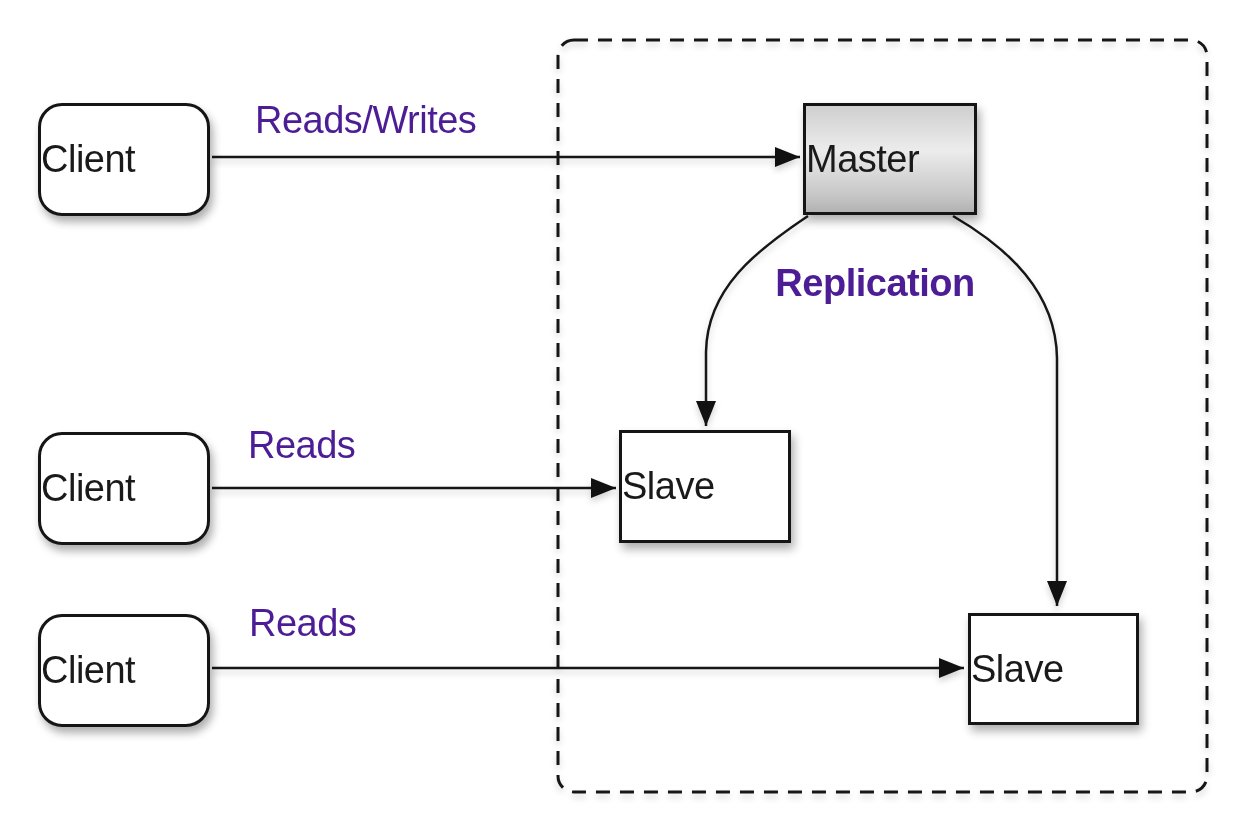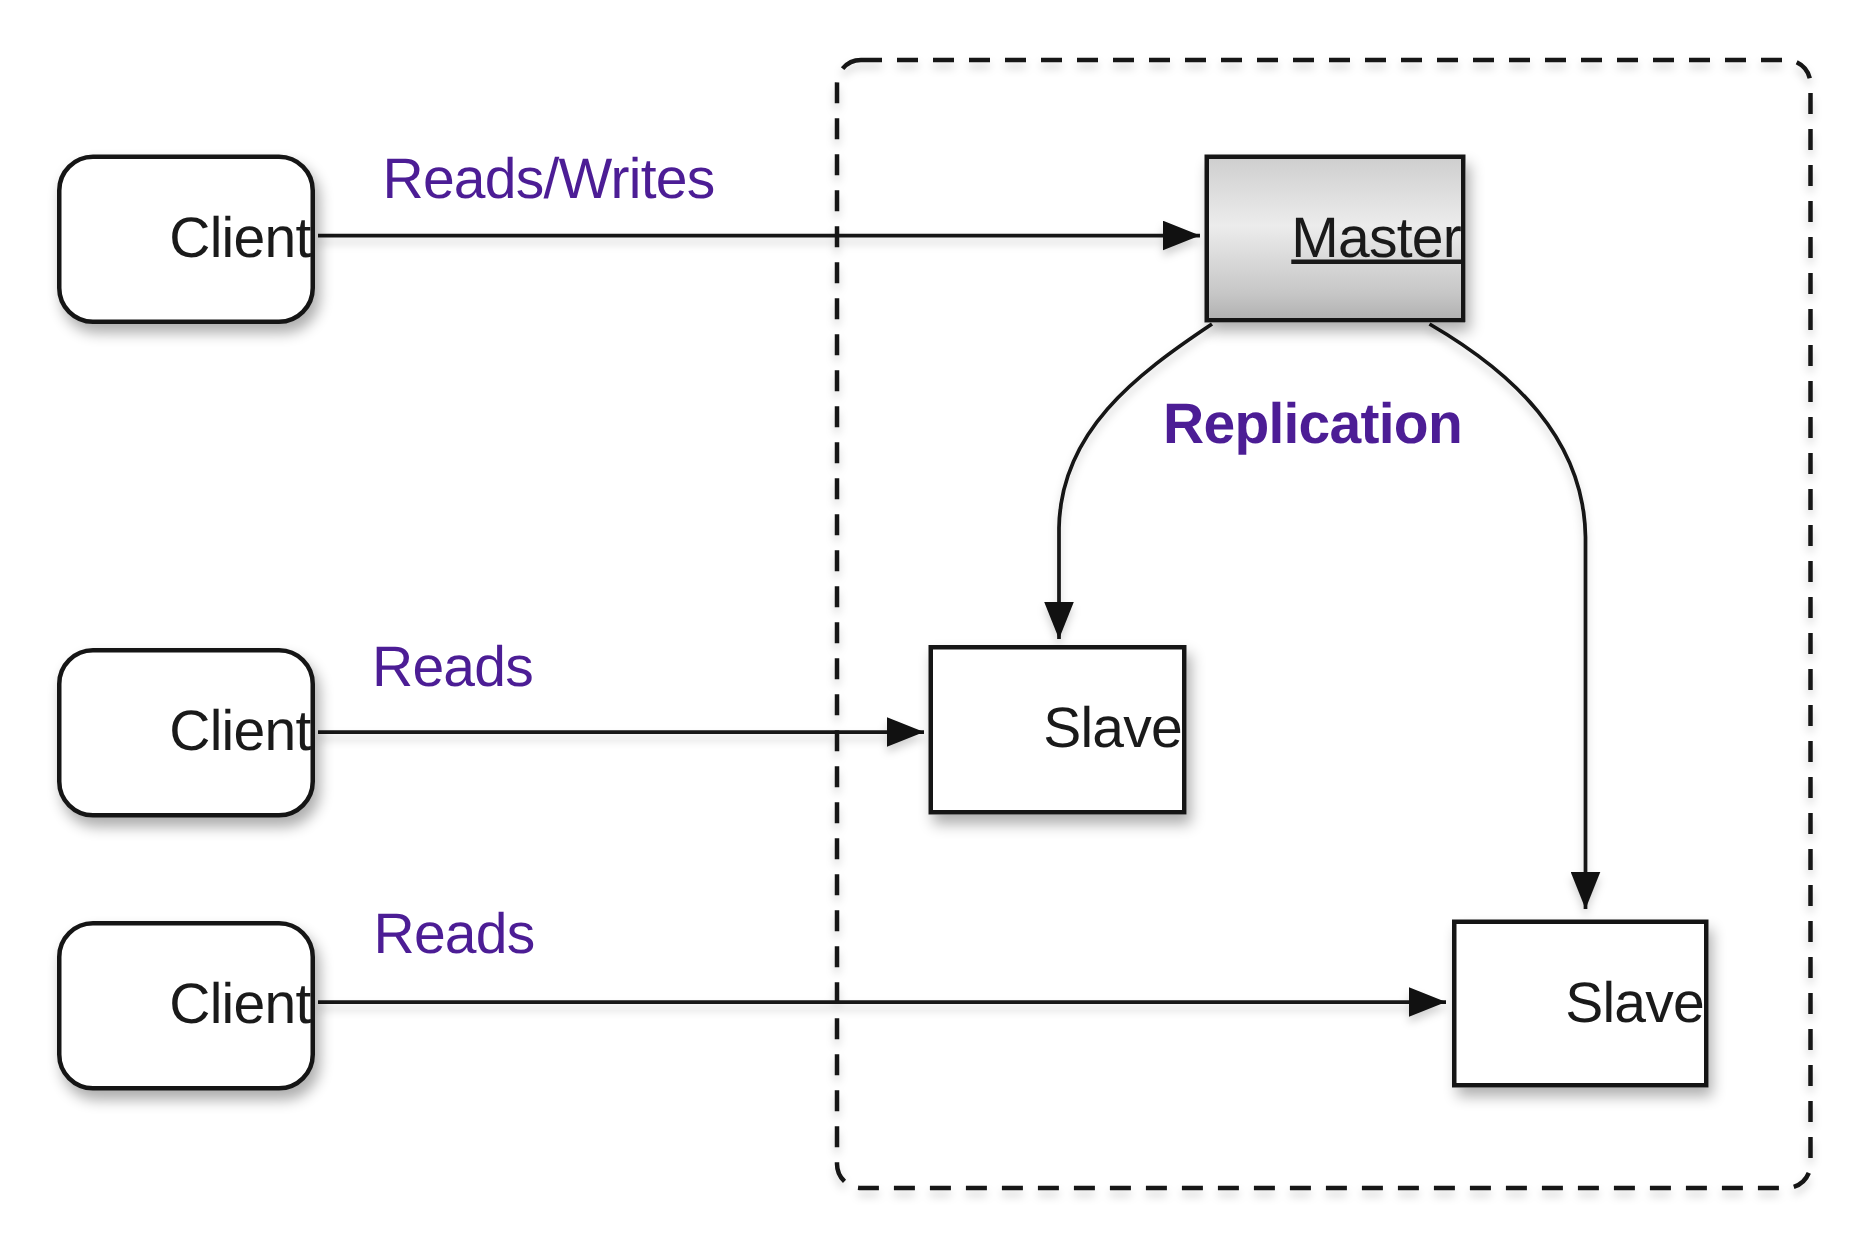--- a/index.html
+++ b/index.html
@@ -19,42 +19,41 @@
     position: absolute;
     left: 0; top: 0;
     width: 1246px;
     height: 839px;
     filter: drop-shadow(0px 4px 3px rgba(0,0,0,0.18));
   }
   .node {
     position: absolute;
     display: flex;
     align-items: center;
-    justify-content: flex-end;
+    justify-content: flex-start;
     border: 3px solid #151515;
     background: #ffffff;
     font-size: 38px;
     letter-spacing: -0.5px;
     color: #1a1a1a;
     box-sizing: border-box;
     box-shadow: 3px 6px 9px rgba(0,0,0,0.32);
   }
   .node.client {
     border-radius: 24px;
     width: 172px;
     height: 113px;
     left: 38px;
   }
   .node.master {
     left: 803px;
     top: 103px;
     width: 174px;
     height: 112px;
     background: linear-gradient(180deg, #cfcfcf 0%, #ececec 42%, #c6c6c6 85%, #b2b2b2 100%);
-    text-decoration: underline;
   }
   .node.slave1 { left: 619px; top: 430px; width: 172px; height: 113px; }
   .node.slave2 { left: 968px; top: 613px; width: 171px; height: 112px; }
   .edge-label {
     position: absolute;
     font-size: 38px;
     letter-spacing: -0.5px;
     color: #4c1d95;
     white-space: nowrap;
     line-height: 1;

